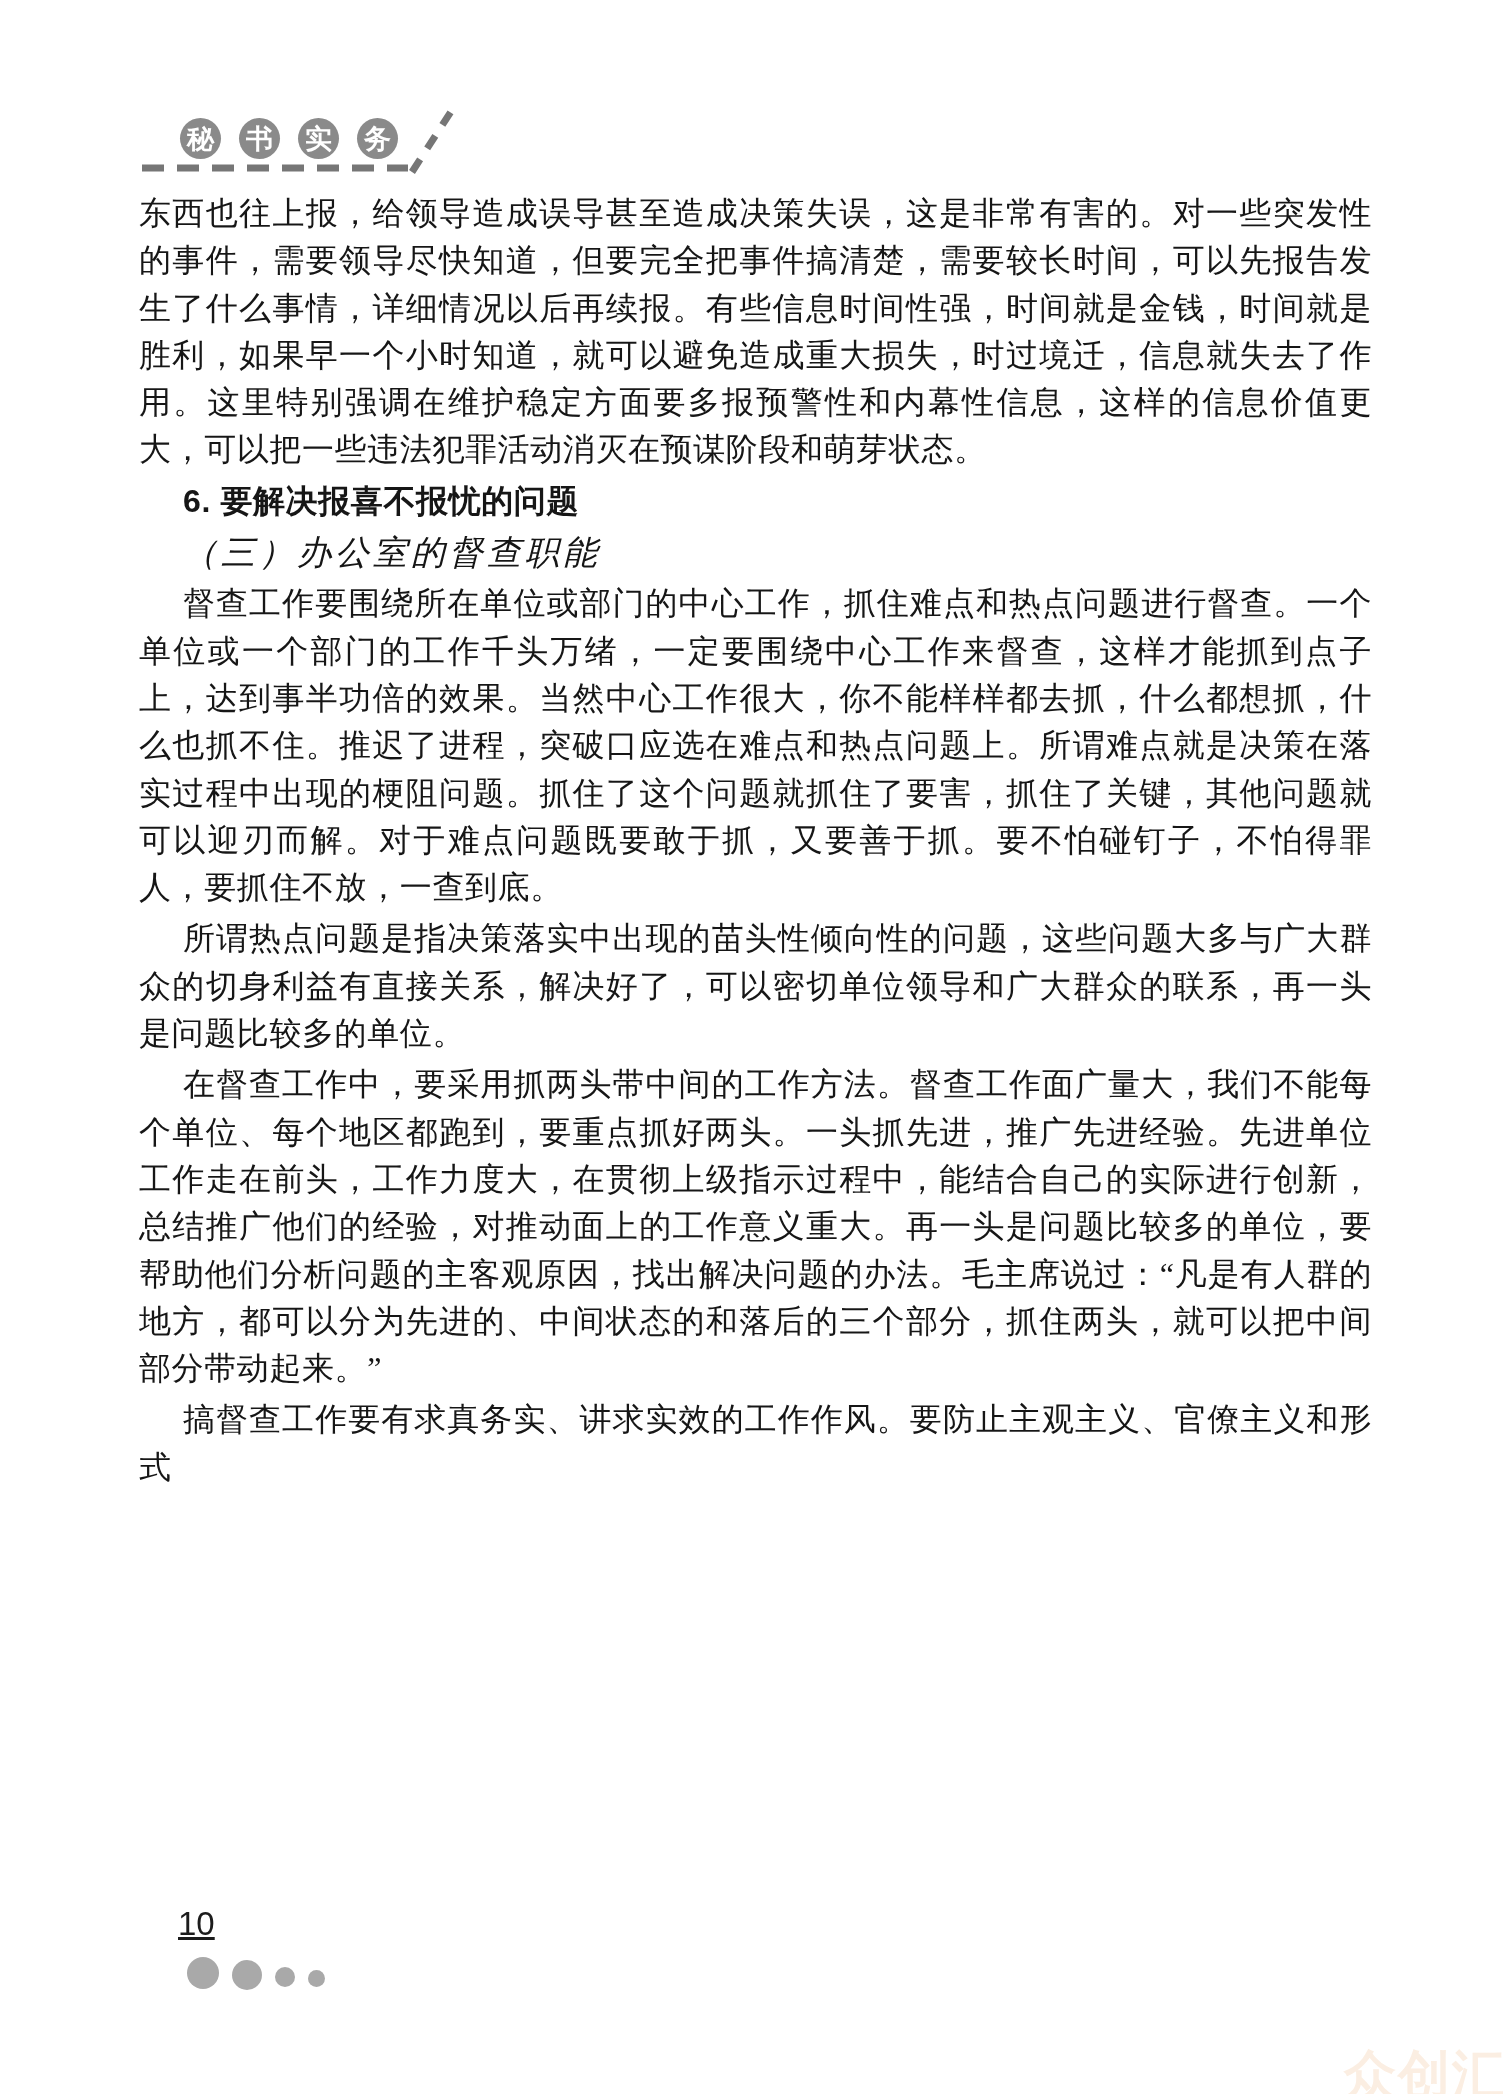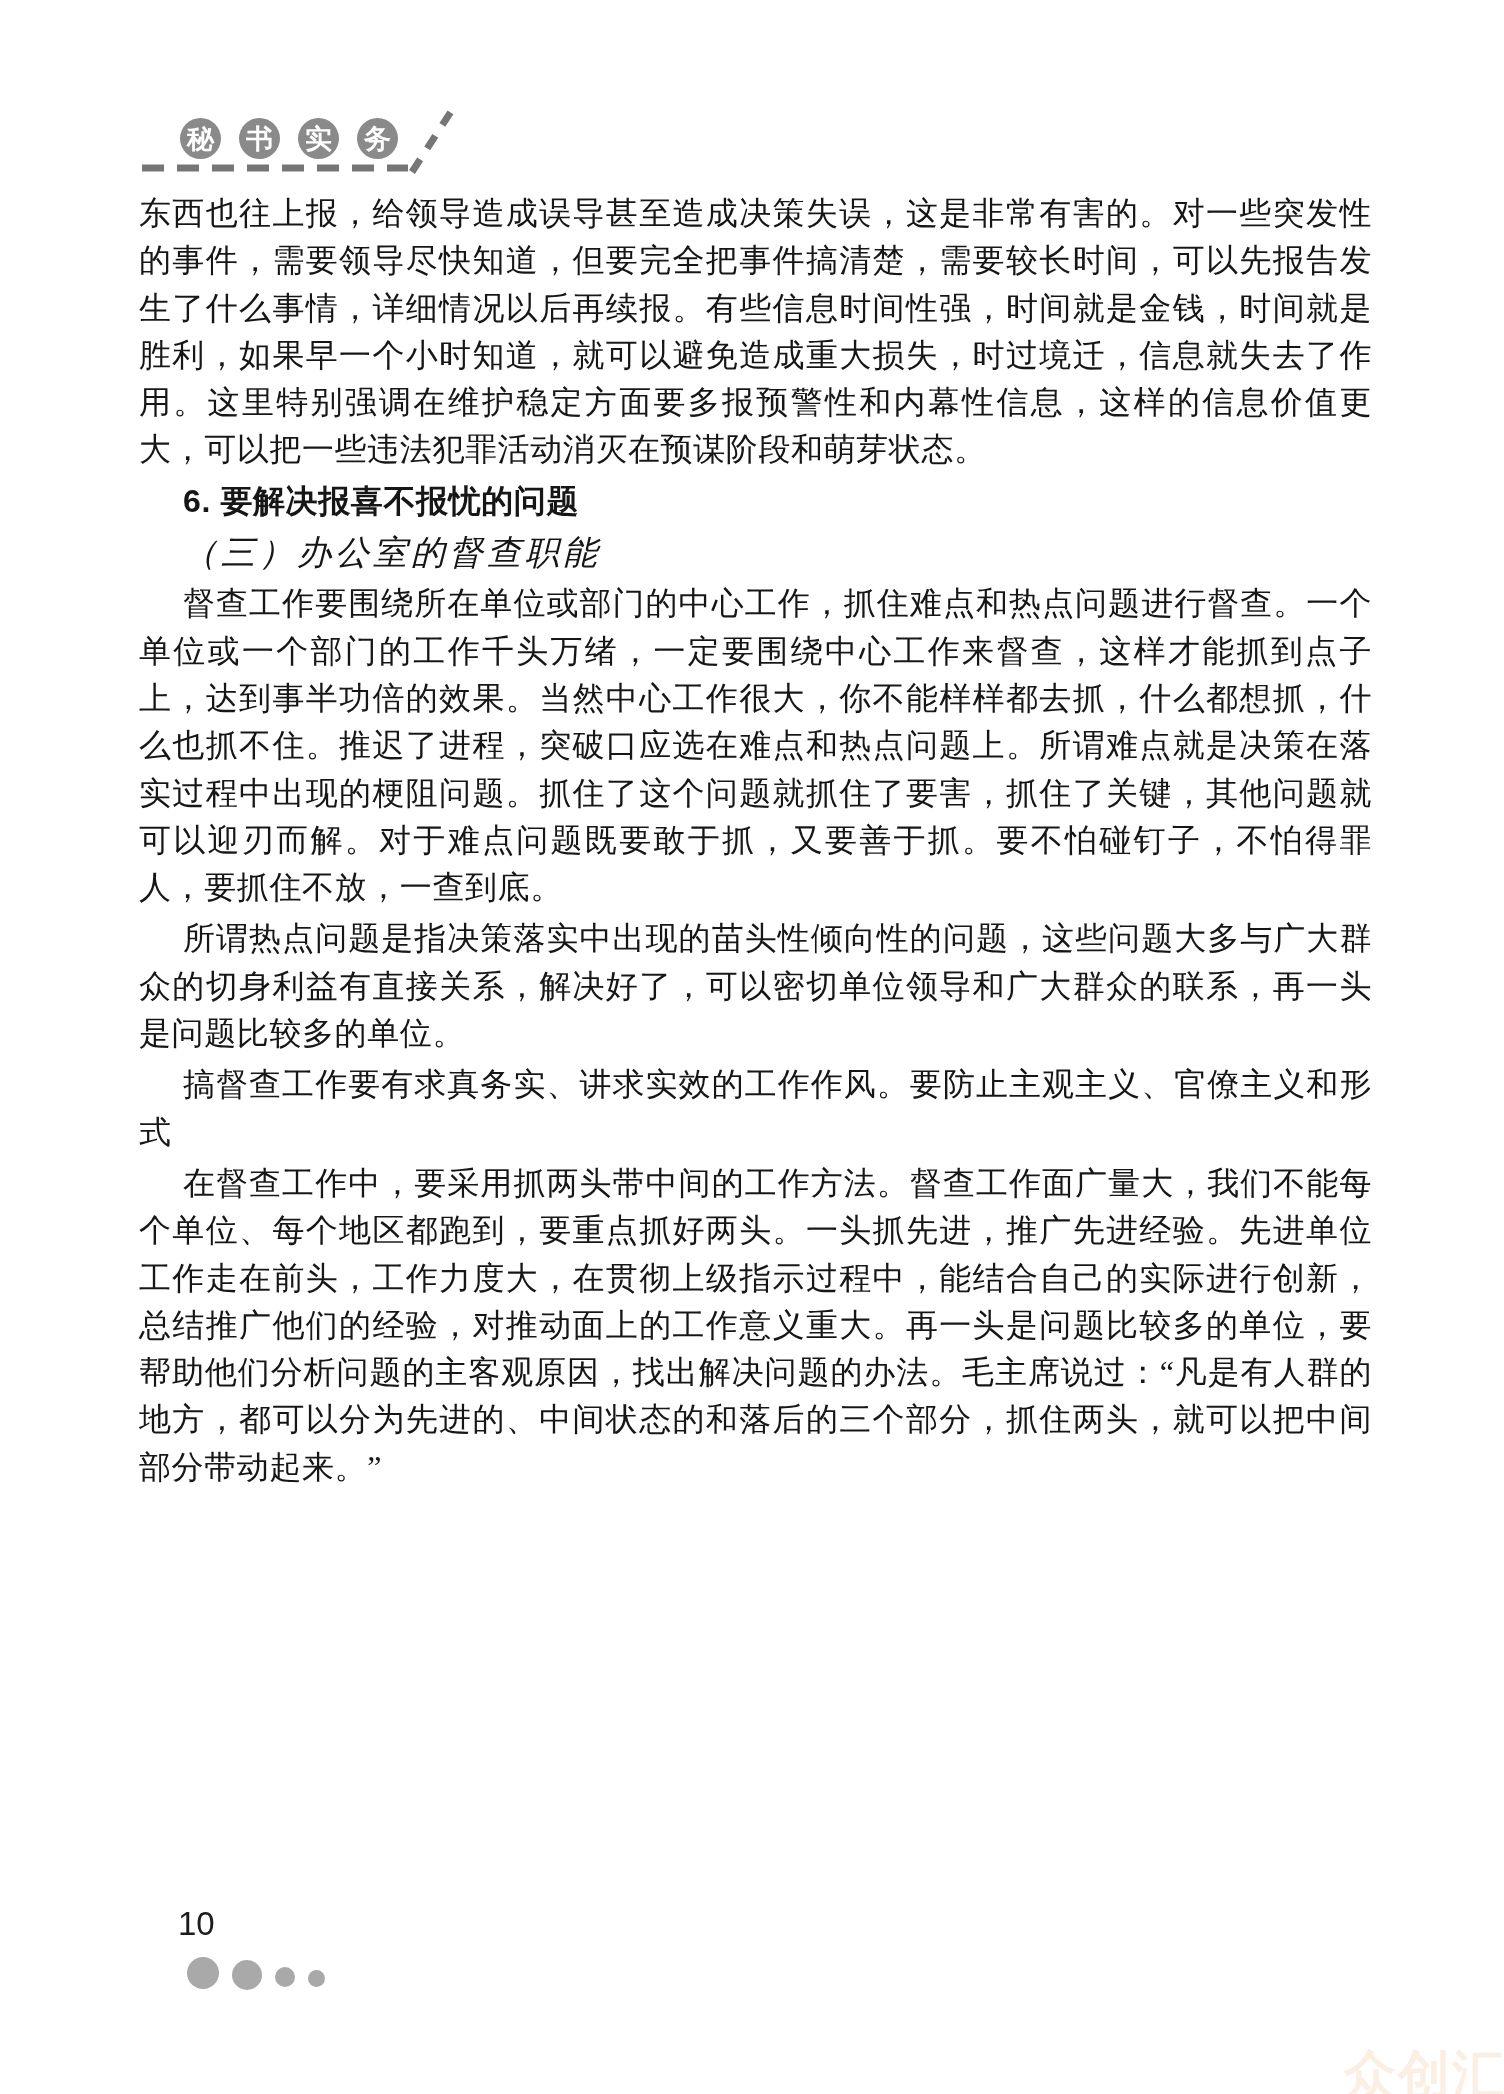--- a/index.html
+++ b/index.html
@@ -47,21 +47,21 @@
     font-family:"DejaVu Serif","Liberation Serif",serif;
     font-style:italic;font-weight:normal;
     font-size:34px;line-height:47.3px;letter-spacing:4px;
     text-indent:44px;
   }
 
   
   .page-number{
     position:absolute;left:178px;top:1905px;
     font-family:"Liberation Sans","DejaVu Sans",sans-serif;
-    font-size:33px;color:#1c1c1c;
+    font-size:33px;color:#1c1c1c;text-decoration:underline;
   }
   .footer-dots{
     position:absolute;left:187px;top:1955px;
     display:flex;align-items:center;gap:13px;height:36px;
   }
   .dot{background:#a9a9a9;border-radius:50%;}
   .dot.d1{width:32px;height:32px;}
   .dot.d2{width:30px;height:30px;margin-top:3px;}
   .dot.d3{width:20px;height:20px;margin-top:8px;}
   .dot.d4{width:17px;height:17px;margin-top:10px;}
@@ -90,22 +90,22 @@
     <span class="logo-circle">务</span>
   </div>
 </div>
 
 <div class="page-body">
   <p class="para para-first">东西也往上报，给领导造成误导甚至造成决策失误，这是非常有害的。对一些突发性的事件，需要领导尽快知道，但要完全把事件搞清楚，需要较长时间，可以先报告发生了什么事情，详细情况以后再续报。有些信息时间性强，时间就是金钱，时间就是胜利，如果早一个小时知道，就可以避免造成重大损失，时过境迁，信息就失去了作用。这里特别强调在维护稳定方面要多报预警性和内幕性信息，这样的信息价值更大，可以把一些违法犯罪活动消灭在预谋阶段和萌芽状态。</p>
   <h4 class="heading-numbered">6. 要解决报喜不报忧的问题</h4>
   <h3 class="heading-kai">（三）办公室的督查职能</h3>
   <p class="para">督查工作要围绕所在单位或部门的中心工作，抓住难点和热点问题进行督查。一个单位或一个部门的工作千头万绪，一定要围绕中心工作来督查，这样才能抓到点子上，达到事半功倍的效果。当然中心工作很大，你不能样样都去抓，什么都想抓，什么也抓不住。推迟了进程，突破口应选在难点和热点问题上。所谓难点就是决策在落实过程中出现的梗阻问题。抓住了这个问题就抓住了要害，抓住了关键，其他问题就可以迎刃而解。对于难点问题既要敢于抓，又要善于抓。要不怕碰钉子，不怕得罪人，要抓住不放，一查到底。</p>
   <p class="para">所谓热点问题是指决策落实中出现的苗头性倾向性的问题，这些问题大多与广大群众的切身利益有直接关系，解决好了，可以密切单位领导和广大群众的联系，再一头是问题比较多的单位。</p>
+  <p class="para">在督查工作中，要采用抓两头带中间的工作方法。督查工作面广量大，我们不能每个单位、每个地区都跑到，要重点抓好两头。一头抓先进，推广先进经验。先进单位工作走在前头，工作力度大，在贯彻上级指示过程中，能结合自己的实际进行创新，总结推广他们的经验，对推动面上的工作意义重大。再一头是问题比较多的单位，要帮助他们分析问题的主客观原因，找出解决问题的办法。毛主席说过：“凡是有人群的地方，都可以分为先进的、中间状态的和落后的三个部分，抓住两头，就可以把中间部分带动起来。”</p>
   <p class="para">搞督查工作要有求真务实、讲求实效的工作作风。要防止主观主义、官僚主义和形式</p>
-  <p class="para">在督查工作中，要采用抓两头带中间的工作方法。督查工作面广量大，我们不能每个单位、每个地区都跑到，要重点抓好两头。一头抓先进，推广先进经验。先进单位工作走在前头，工作力度大，在贯彻上级指示过程中，能结合自己的实际进行创新，总结推广他们的经验，对推动面上的工作意义重大。再一头是问题比较多的单位，要帮助他们分析问题的主客观原因，找出解决问题的办法。毛主席说过：“凡是有人群的地方，都可以分为先进的、中间状态的和落后的三个部分，抓住两头，就可以把中间部分带动起来。”</p>
 </div>
 
 <div class="page-number">10</div>
 <div class="footer-dots">
   <span class="dot d1"></span>
   <span class="dot d2"></span>
   <span class="dot d3"></span>
   <span class="dot d4"></span>
 </div>
 

